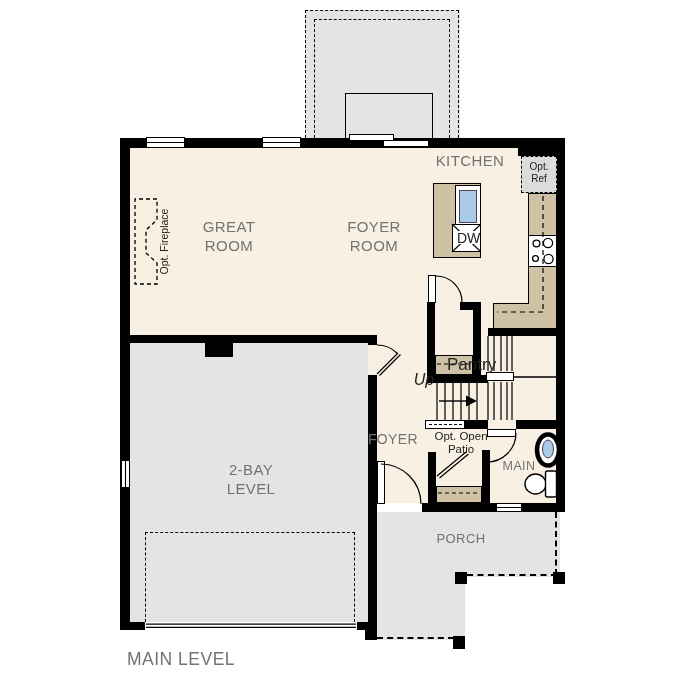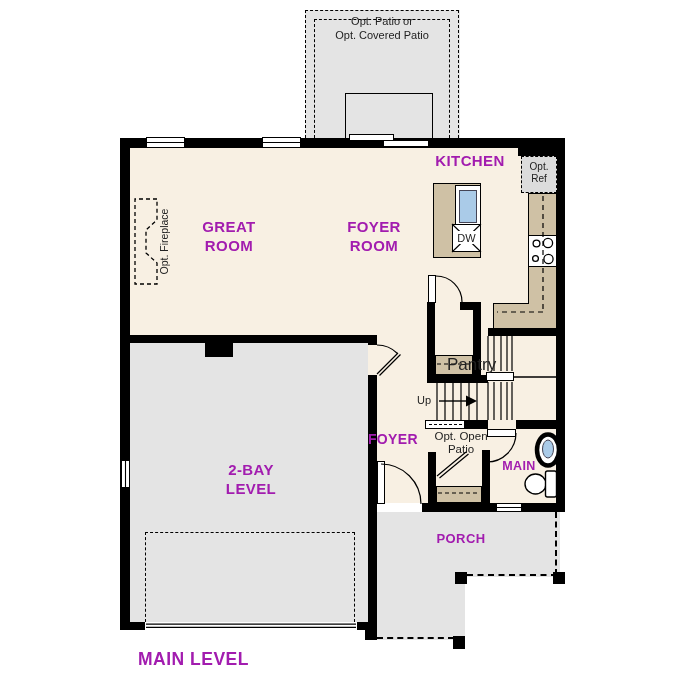--- a/index.html
+++ b/index.html
@@ -6,21 +6,21 @@
   #plan{position:relative;width:687px;height:687px;background:#fff;overflow:hidden;
         font-family:"Liberation Sans",sans-serif;}
   .abs{position:absolute;}
   .wall{position:absolute;background:var(--wall,#000);}
   .floor-cream{position:absolute;background:var(--cream,#f8f0e3);}
   .floor-gray{position:absolute;background:var(--gray,#e4e4e4);}
   .tan{position:absolute;background:var(--tan,#cfc1a5);}
   .opening{position:absolute;background:var(--cream,#f8f0e3);}
   .white-box{position:absolute;background:#fff;border:1.5px solid #000;box-sizing:border-box;}
   .dash-edge{position:absolute;box-sizing:border-box;border:0 dashed #000;}
-  .lbl{position:absolute;color:#a21caf;font-weight:700;text-align:center;
+  .lbl{position:absolute;color:#737373;font-weight:400;text-align:center;
        letter-spacing:.4px;line-height:19px;font-size:15px;white-space:nowrap;}
   .lbl-sm{position:absolute;color:#222;font-weight:400;text-align:center;
        font-size:11px;line-height:12.5px;white-space:nowrap;}
   svg.overlay{position:absolute;left:0;top:0;pointer-events:none;}
 </style>
 </head>
 <body>
 
 <div id="plan">
 
@@ -134,61 +134,57 @@
     <ellipse cx="548" cy="450" rx="11" ry="15.5" fill="#fff" stroke="#000" stroke-width="4.5"></ellipse>
     <ellipse cx="548" cy="449" rx="5.5" ry="9" fill="var(--blue,#aacbe8)" stroke="#445" stroke-width="1"></ellipse>
     <ellipse cx="535.5" cy="484" rx="10.5" ry="10" fill="#fff" stroke="#000" stroke-width="1.4"></ellipse>
     <rect x="545.5" y="471" width="11" height="26" rx="2" fill="#fff" stroke="#000" stroke-width="1.4"></rect>
 
     <path fill="none" stroke="#000" stroke-width="1.1" d="M146,142.5 H185 M262,142.5 H301 M125.5,461 V487 M496,507.5 H522"></path>
 
     <path d="M146,624.2 H356 M146,627.4 H356" stroke="#000" stroke-width="1.2" fill="none"></path>
   </svg>
 
-  <div class="lbl-sm" style="left:312px;top:15px;width:140px;font-size:11px;line-height:13.5px;">
-    <div>Opt. Patio or</div>
-    <div>Opt. Covered Patio</div>
-  </div>
 
   <div class="lbl" style="left:425px;top:151px;width:90px;">KITCHEN</div>
 
   <div class="lbl-sm" style="left:521px;top:161px;width:36px;font-size:10px;line-height:11.5px;">
     <div>Opt.</div>
     <div>Ref</div>
   </div>
 
   <div class="lbl" style="left:184px;top:217px;width:90px;">
     <div>GREAT</div>
     <div>ROOM</div>
   </div>
 
   <div class="lbl" style="left:329px;top:217px;width:90px;">
     <div>FOYER</div>
     <div>ROOM</div>
   </div>
 
   <div class="lbl-sm" style="left:122px;top:235px;width:85px;height:13px;font-size:10.5px;transform:rotate(-90deg);">Opt. Fireplace</div>
 
-  <div class="lbl-sm" style="left:457px;top:232px;width:19px;font-size:11px;font-weight:400;">DW</div>
+  <div class="lbl-sm" style="left:457px;top:232px;width:19px;font-size:14px;font-weight:400;">DW</div>
 
   <div class="lbl-sm" style="left:447px;top:359px;width:46px;font-size:17px;">Pantry</div>
 
-  <div class="lbl-sm" style="left:412px;top:394px;width:24px;font-size:11px;">Up</div>
+  <div class="lbl-sm" style="left:412px;top:374px;width:24px;font-size:16px;font-style:italic;">Up</div>
 
   <div class="lbl-sm" style="left:431px;top:430px;width:60px;font-size:11.5px;">
     <div>Opt. Open</div>
     <div>Patio</div>
   </div>
 
   <div class="lbl" style="left:362px;top:430px;width:62px;font-size:14px;">FOYER</div>
 
   <div class="lbl" style="left:496px;top:457px;width:46px;font-size:12.5px;">MAIN</div>
 
   <div class="lbl" style="left:205px;top:460px;width:92px;">
     <div>2-BAY</div>
     <div>LEVEL</div>
   </div>
 
   <div class="lbl" style="left:432px;top:529px;width:58px;font-size:13px;">PORCH</div>
 
-  <div class="lbl" style="left:127px;top:650px;width:160px;font-size:17.5px;text-align:left;letter-spacing:.5px;margin-left:11px;">MAIN LEVEL</div>
+  <div class="lbl" style="left:127px;top:650px;width:160px;font-size:17.5px;text-align:left;letter-spacing:.5px;">MAIN LEVEL</div>
 
 </div>
 
 </body></html>

